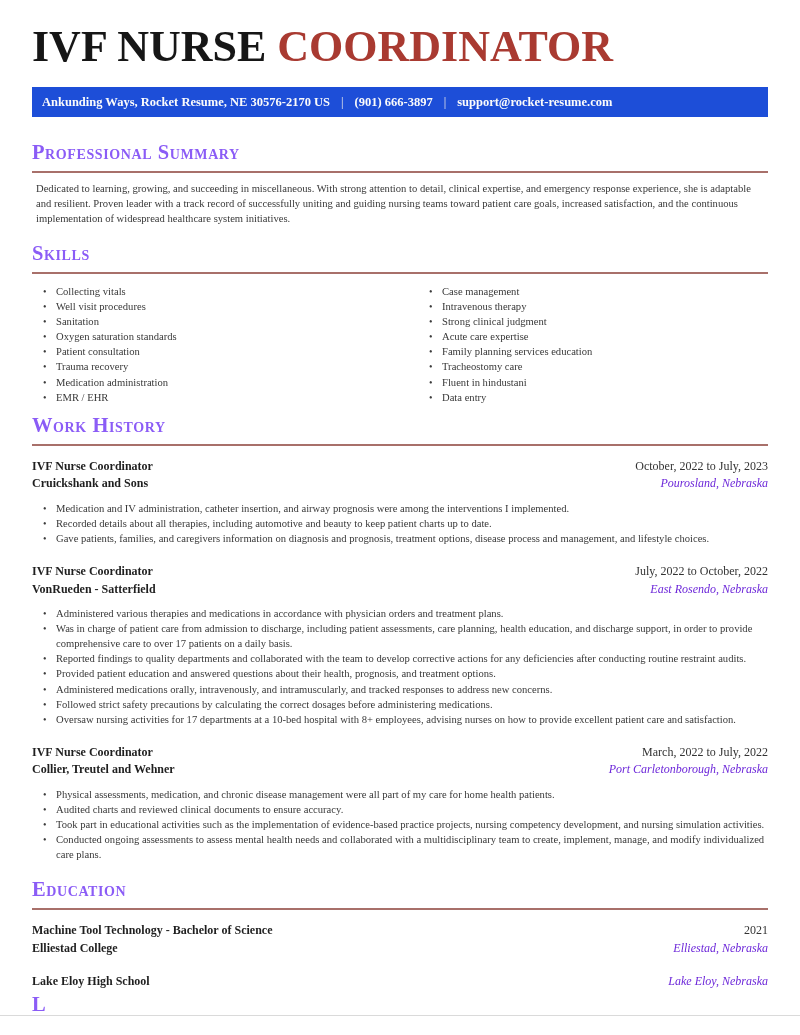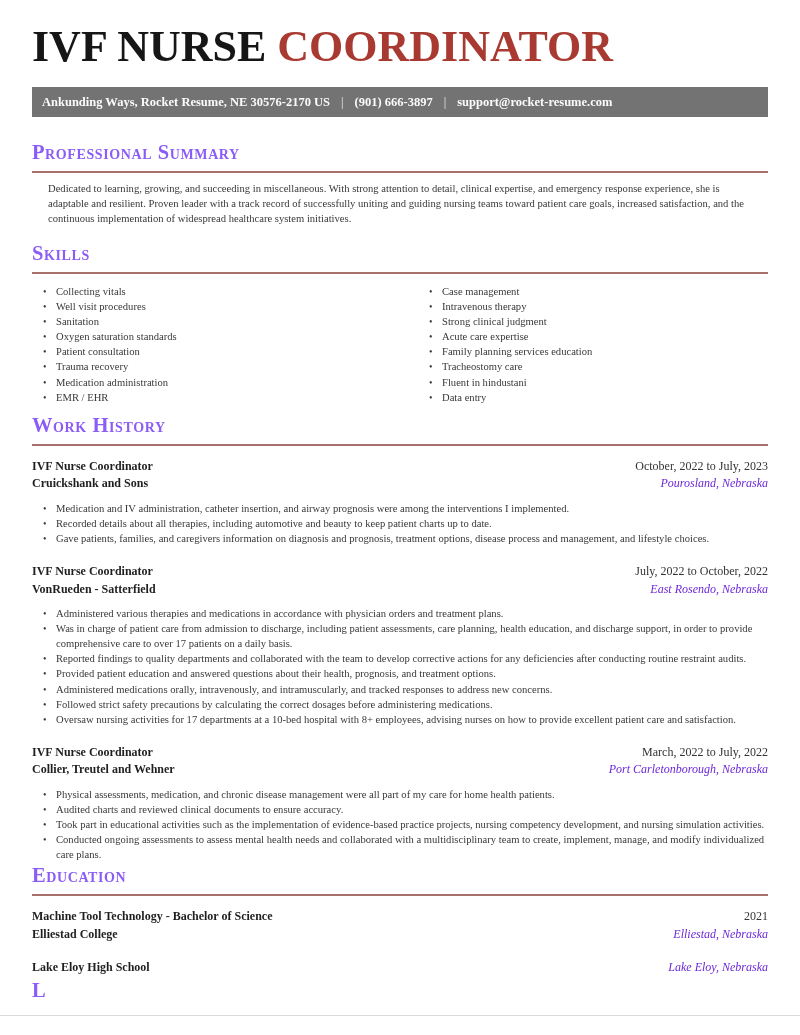--- a/index.html
+++ b/index.html
@@ -8,36 +8,36 @@
     width: 800px; height: 1035px; overflow: hidden; position: relative;
     background: #ffffff; color: #383838;
     font-family: "Liberation Serif", serif;
   }
   .page { padding: 0 32px; }
 
   
   .resume-title { margin: 0; padding-top: 24px; font-size: 44px; line-height: 46px; font-weight: 700; color: #161616; letter-spacing: 0; }
   .resume-title .accent { color: #a93a31; }
   .contact-bar {
-    margin-top: 17px; height: 30px; background: #737373; color: #fbfbfb;
+    margin-top: 17px; height: 30px; background: #1d4ed8; color: #fbfbfb;
     display: flex; align-items: center; padding: 0 10px;
     font-size: 12.5px; font-weight: 700; white-space: nowrap;
   }
   .contact-bar .sep { margin: 0 11px; font-weight: 400; color: #e8e8e8; }
 
   
   .section-heading { font-variant: small-caps; font-size: 20.5px; line-height: 23px; font-weight: 700; color: #8b5cf6; letter-spacing: 0.6px; margin: 0; }
   .rule { height: 2px; background: #a8706a; margin-top: 7px; }
   .sec-summary { margin-top: 24px; }
   .sec-skills { margin-top: 16px; }
   .sec-work { margin-top: 9px; }
-  .sec-education { margin-top: 2px; }
+  .sec-education { margin-top: 16px; }
   .sec-next { margin-top: 2px; }
 
-  .summary-text { margin: 8px 16px 0; font-size: 10.6px; line-height: 15px; color: #383838; }
+  .summary-text { margin: 8px 4px 0; font-size: 10.6px; line-height: 15px; color: #383838; }
 
   ul.bullets { list-style: none; margin: 10px 0 0; padding: 0 0 0 24px; }
   ul.bullets li { position: relative; font-size: 10.6px; line-height: 15.1px; color: #383838; }
   ul.bullets li::before { content: "\2022"; position: absolute; left: -13px; top: 0; font-size: 10px; color: #3a3a3a; }
 
   .skills-grid { display: grid; grid-template-columns: 1fr 1fr; column-gap: 32px; margin-top: 10px; gap: 36px; }
   .skills-grid ul.bullets { margin-top: 0; }
 
   .job { margin-top: 17px; }
   .job.first { margin-top: 12px; }

